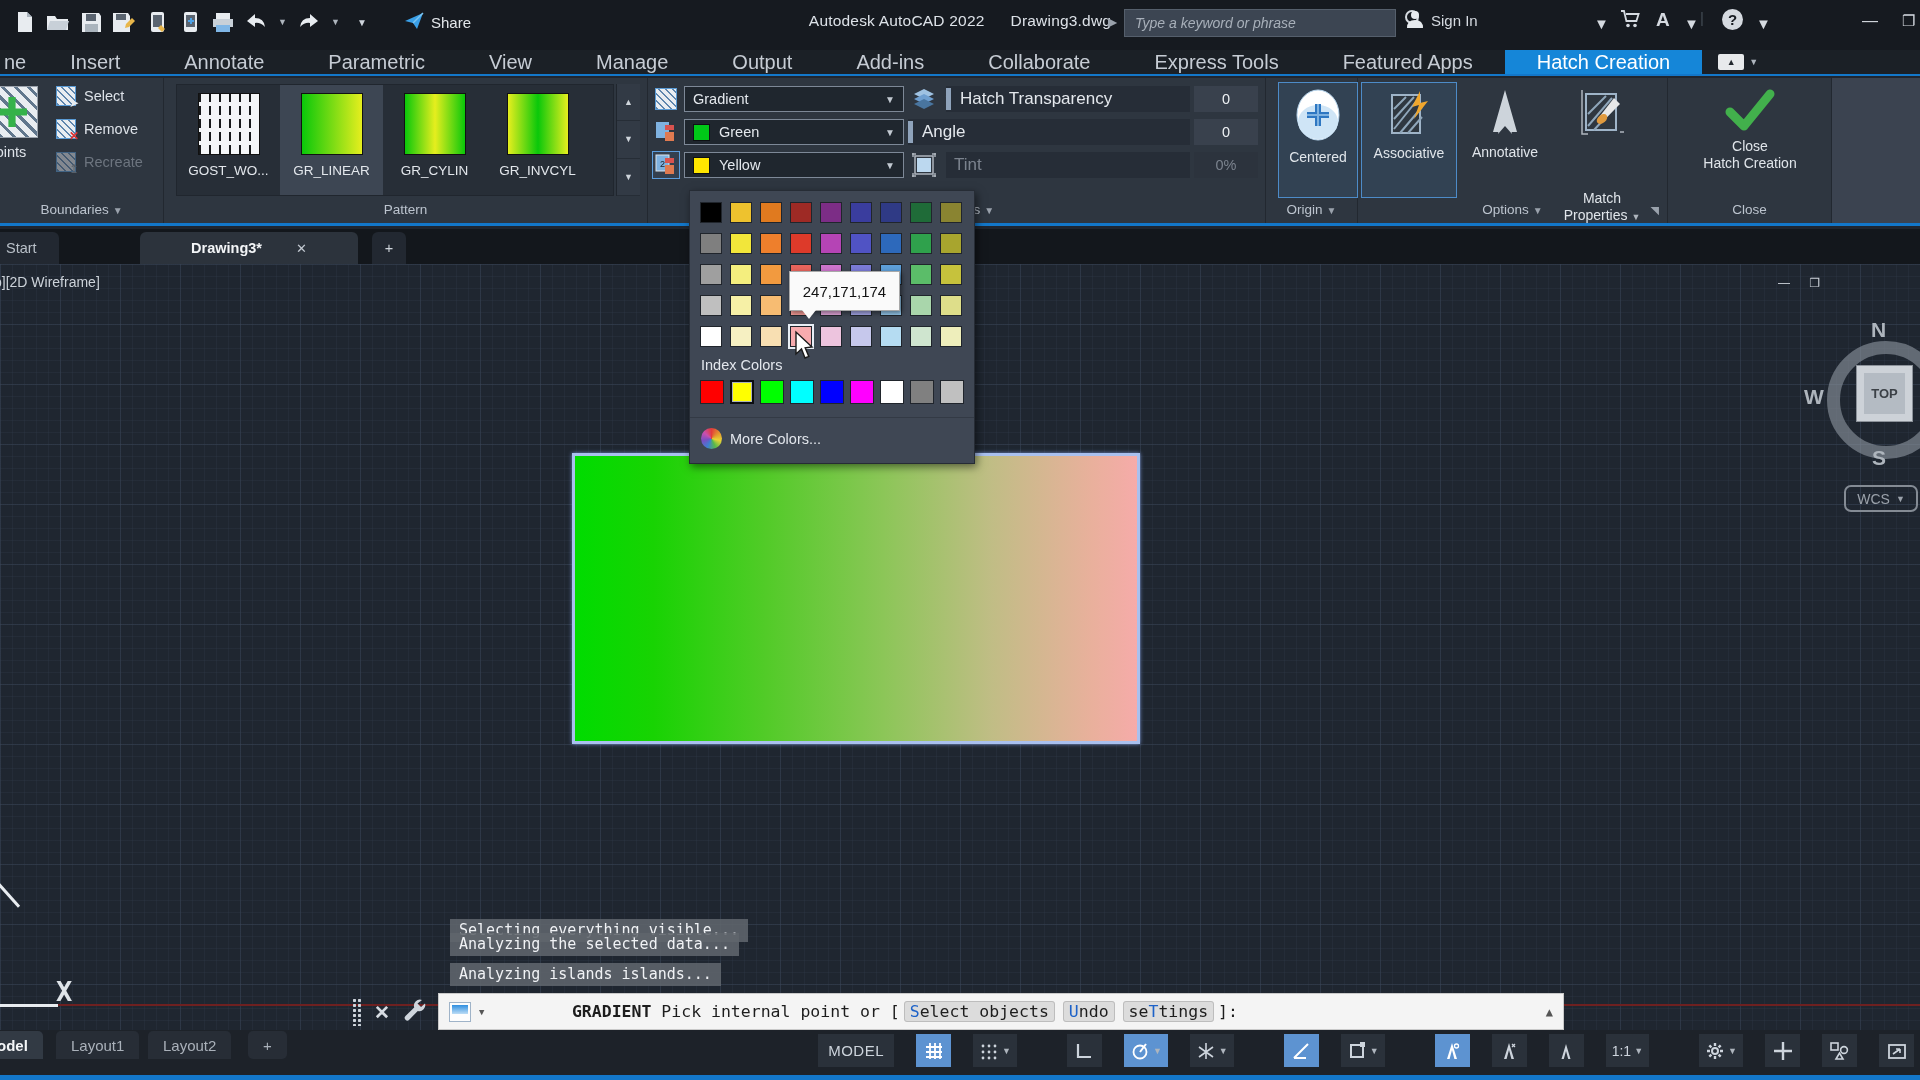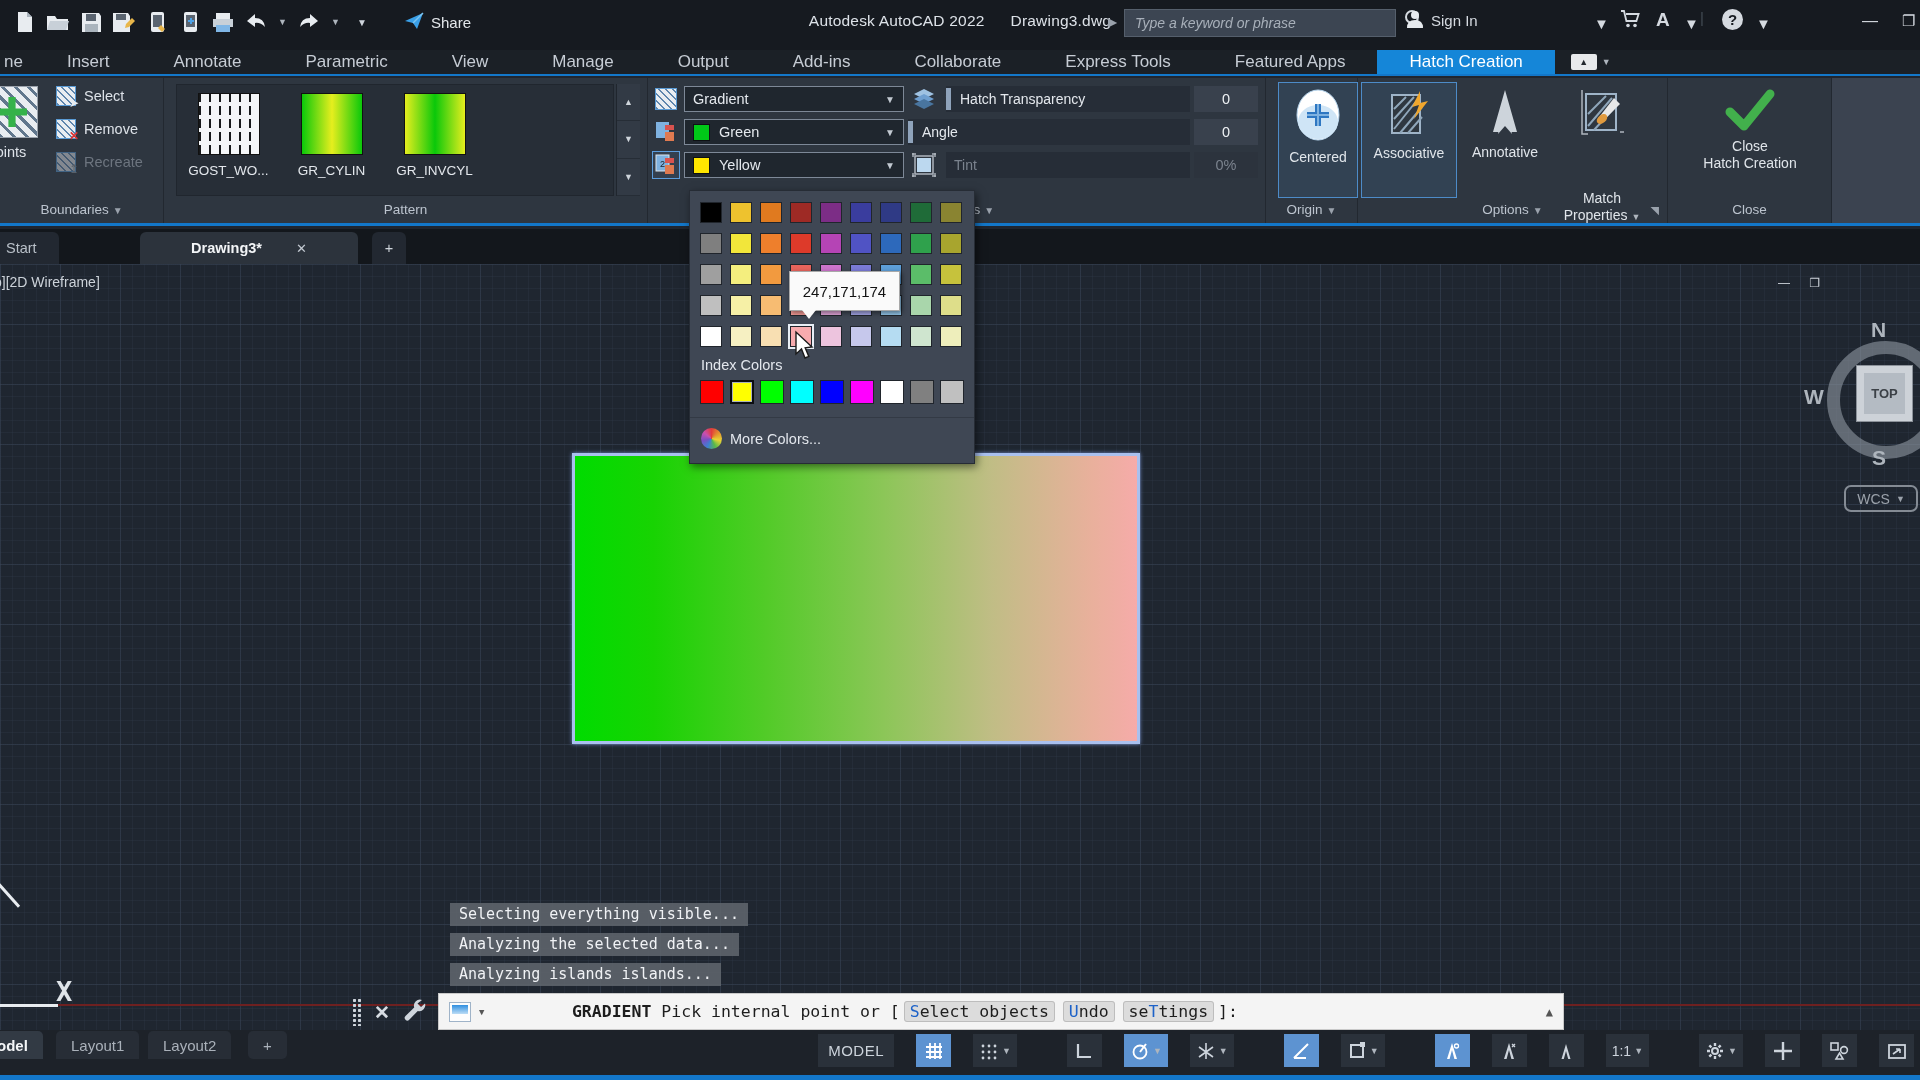--- a/index.html
+++ b/index.html
@@ -21,21 +21,21 @@
   .srch-pre { position:absolute; left:1108px; top:15px; color:#9aa2ac; font-size:12px; }
   .searchbox { position:absolute; left:1124px; top:9px; width:272px; height:28px; background:#3c4552;
     border:1px solid #555f6c; display:flex; align-items:center; padding:0 10px; }
   .searchbox .ph { font-style:italic; color:#a8b0ba; font-size:14px; }
   .tb-ico { position:absolute; top:9px; display:flex; align-items:center; gap:6px; color:#d5dae0; font-size:15px; }
   .winbtn { position:absolute; top:12px; color:#d5dae0; }
 
   
   .tabrow { position:absolute; left:0; top:50px; width:1920px; height:26px; background:#1b2026;
     border-bottom:2px solid #1377c9; display:flex; align-items:stretch; }
-  .rtab { display:flex; align-items:center; padding:0 32px; font-size:17px; color:#c6ccd4; white-space:nowrap; }
+  .rtab { display:flex; align-items:center; padding:0 32px; font-size:20px; color:#c6ccd4; white-space:nowrap; }
   .rtab.first { padding-left:4px; padding-right:12px; }
   .rtab.active { background:#1586d8; color:#fff; }
   .ribbonopt { display:flex; align-items:center; gap:5px; margin-left:16px; }
   .ribbonopt .box { width:26px; height:16px; background:#e8eaec; border-radius:2px; color:#23282e;
     font-size:9px; display:flex; align-items:center; justify-content:center; }
 
   
   .ribbon { position:absolute; left:0; top:78px; width:1920px; height:148px; background:#2e3640;
     border-bottom:3px solid #1377c9; }
   .panel { position:absolute; top:0; height:145px; border-right:1px solid #222830; }
@@ -66,21 +66,21 @@
   .gscroll div { flex:1; display:flex; align-items:center; justify-content:center; font-size:9px;
     color:#cfd5db; background:#323a45; border-bottom:1px solid #262d36; }
 
   .combo { position:absolute; height:26px; background:#1f262e; border:1px solid #7d8897; display:flex;
     align-items:center; padding:0 8px; gap:9px; font-size:14.5px; color:#e4e8ed; }
   .combo .car { margin-left:auto; font-size:10px; color:#c2c9d1; }
   .cswatch { width:17px; height:17px; border:1px solid #0e1114; }
   .typ-ico { position:absolute; width:26px; height:26px; }
   .typ-ico.active { outline:1px solid #5c9ddd; background:#34404f; }
   .fieldlab { position:absolute; height:26px; background:#262d37; display:flex; align-items:center;
-    padding:0 8px; font-size:14px; color:#e4e8ed; }
+    padding:0 8px; font-size:17px; color:#e4e8ed; }
   .fieldlab .bar { position:absolute; left:0; top:2px; bottom:2px; width:5px; background:#8fa3bb; }
   .fieldlab.grayed { color:#7b838e; }
   .fieldval { position:absolute; height:26px; background:#39414d; display:flex; align-items:center;
     justify-content:center; font-size:14.5px; color:#eef1f4; }
   .fieldval.grayed { color:#7b838e; background:#2c333d; }
 
   .bigtile { position:absolute; top:4px; display:flex; flex-direction:column; align-items:center;
     font-size:14px; color:#e0e5ea; text-align:center; line-height:17px; padding-top:6px; }
   .bigtile.checked { border:1px solid #4d8bc8; background:rgba(77,139,200,.14); }
   .launcher { position:absolute; right:8px; bottom:6px; color:#9aa2ac; font-size:11px; }
@@ -351,20 +351,24 @@
         </div>
       <div class="plabel"><span>Boundaries</span><span class="car">▼</span></div>
     </div>
 
     <div class="panel" style="left:164px;width:484px;">
       <div class="gallery" id="gallery">
           <div class="tile">
             <span class="sw gost" style=""></span>
             <span class="tl">GOST_WO...</span>
           </div>
+          <div class="tile sel">
+            <span class="sw " style="background:linear-gradient(90deg,#0ac80a,#e6ee1e);"></span>
+            <span class="tl">GR_LINEAR</span>
+          </div>
           <div class="tile">
             <span class="sw " style="background:linear-gradient(90deg,#0ac80a,#e6ee1e 50%,#0ac80a);"></span>
             <span class="tl">GR_CYLIN</span>
           </div>
           <div class="tile">
             <span class="sw " style="background:linear-gradient(90deg,#e6ee1e,#0ac80a 50%,#e6ee1e);"></span>
             <span class="tl">GR_INVCYL</span>
           </div>
         </div>
       <div class="gscroll">
@@ -543,21 +547,21 @@
       <span>WCS</span>
         <span class="car">▼</span>
     </div>
 
     <div class="redaxis"></div>
     <div class="ucs-x"></div>
     <div class="ucs-y"></div>
     <div class="ucs-mark">X</div>
 
     <div id="histwrap">
-        <div class="hist" style="top: 639px;">Selecting everything visible...</div>
+        <div class="hist" style="top: 655px;">Selecting everything visible...</div>
         <div class="hist" style="top: 669px;">Analyzing the selected data...</div>
         <div class="hist" style="top: 699px;">Analyzing islands islands...</div>
       </div>
 
     <div class="cmdanchor">
       <span class="gripdots"></span>
       <span class="cmdx">✕</span>
       <span>
         <svg width="26" height="26" viewBox="0 0 26 26">
             <path d="M20 3 a6 6 0 0 0-7.8 7.4 L3.5 19 a2.6 2.6 0 0 0 3.7 3.7 L15.8 14 A6 6 0 0 0 23 6.4 L19 10 L15.5 6.6 Z" fill="#cfd5dc"></path>

